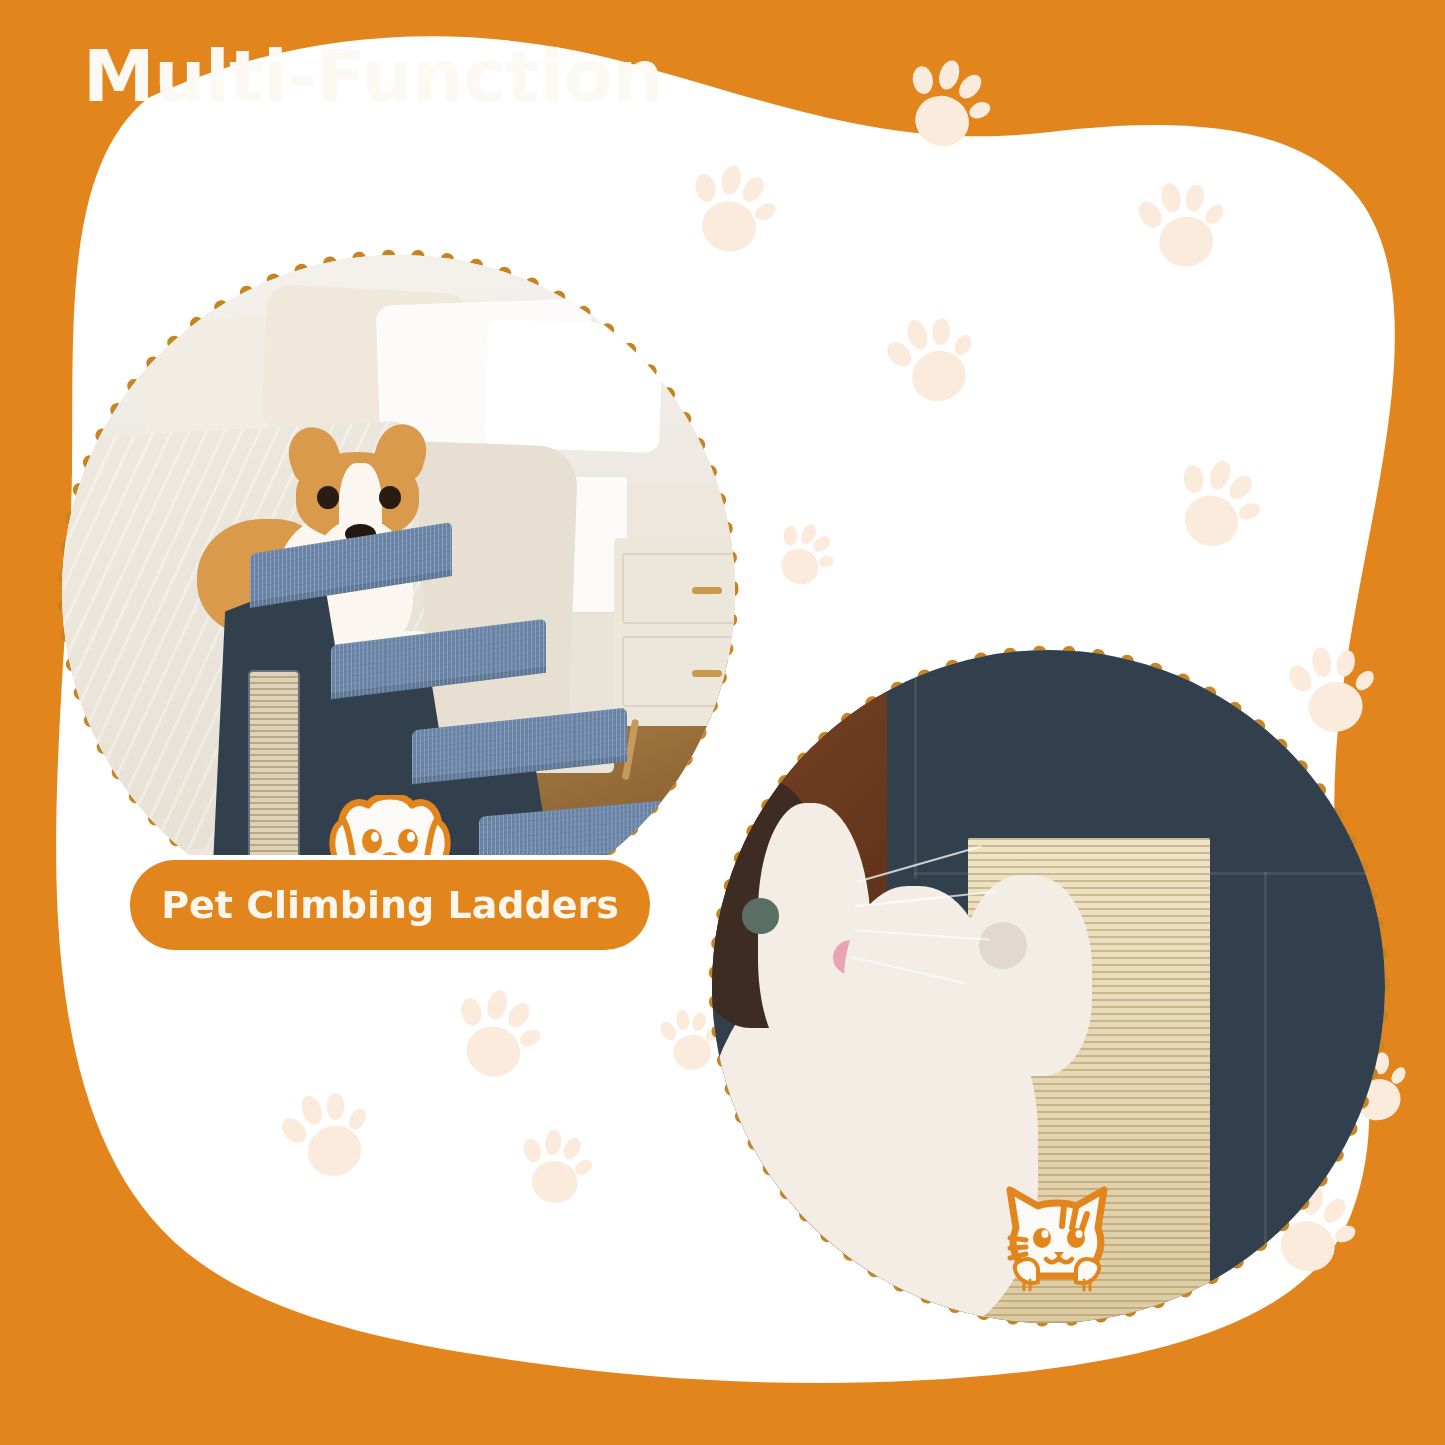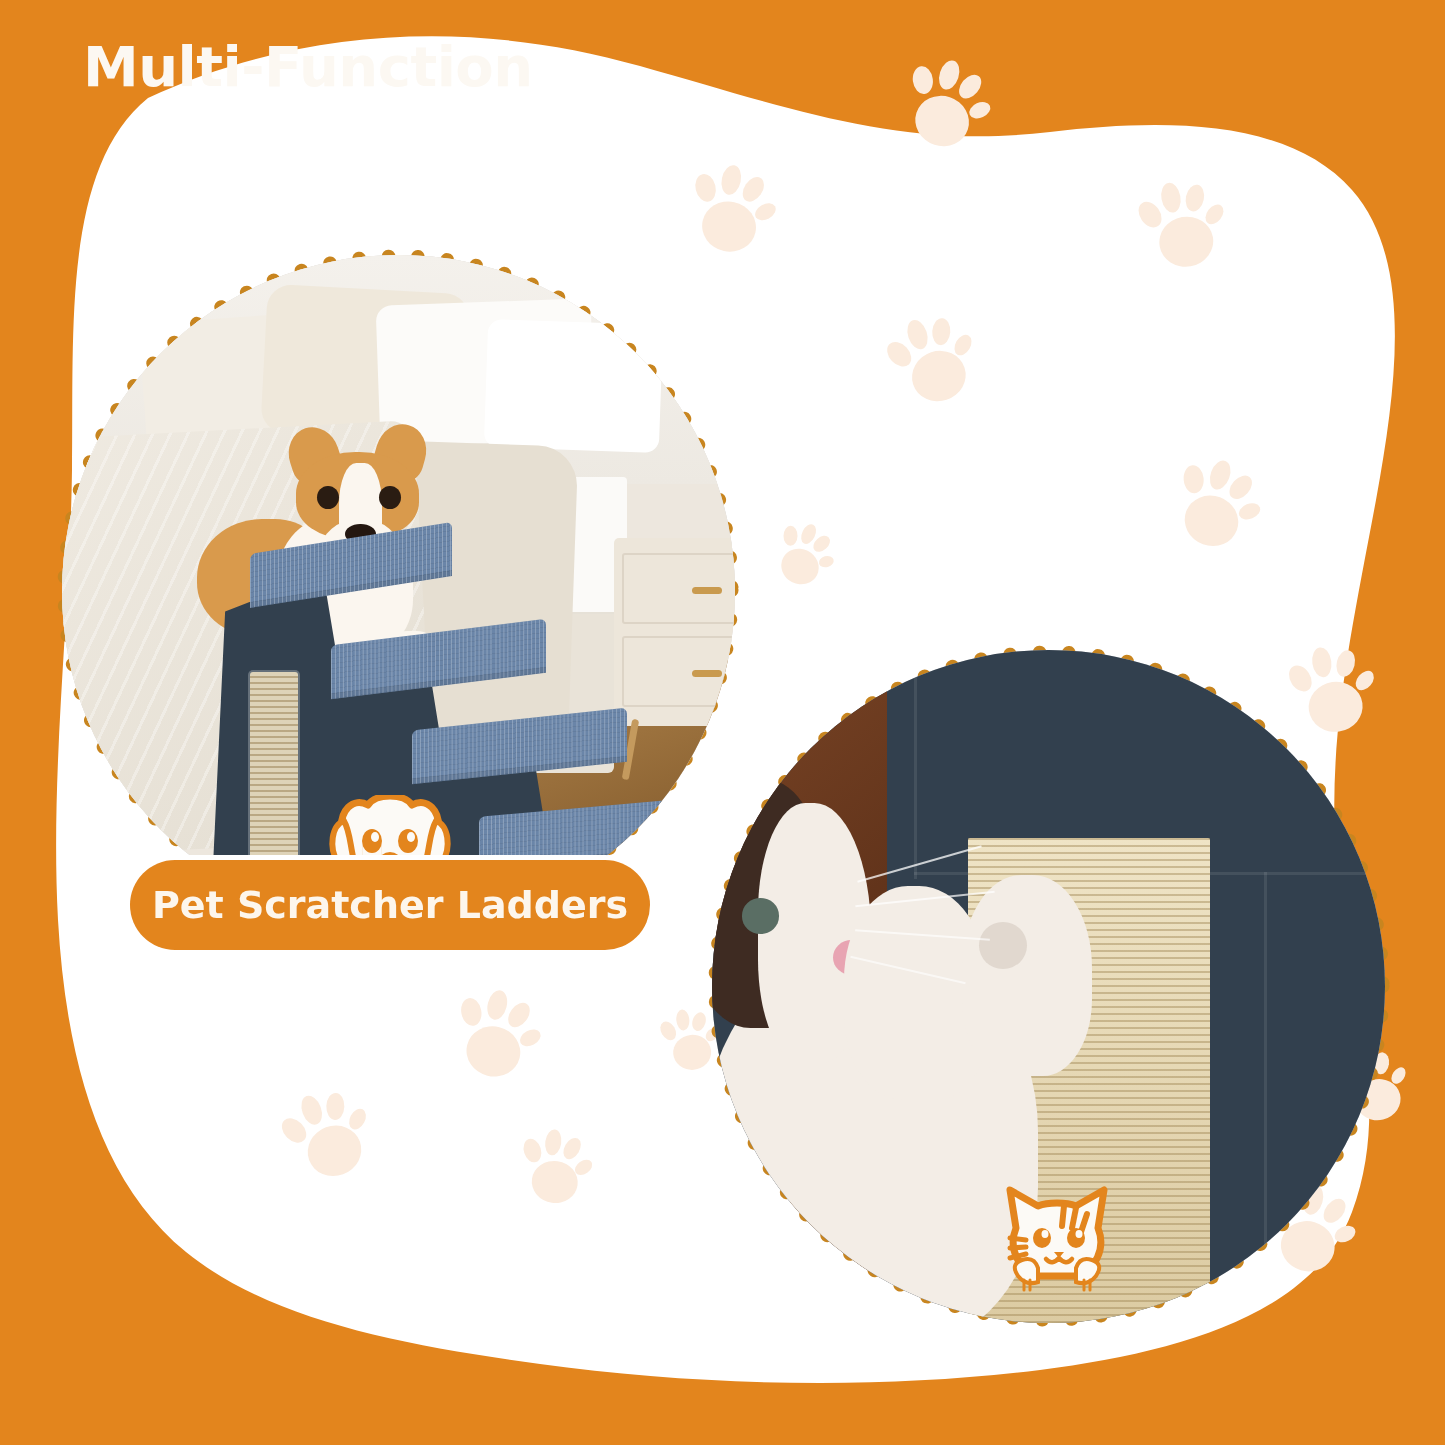--- a/index.html
+++ b/index.html
@@ -12,21 +12,21 @@
   #stage{ position:absolute; inset:0; width:1445px; height:1445px; overflow:hidden; }
 
   
   .bg-orange{ position:absolute; inset:0; background:#E3851D; }
   .bg-white-blob{ position:absolute; inset:0; }
   .bg-white-blob svg{ display:block; width:1445px; height:1445px; }
 
   
   .title{
     position:absolute; left:83px; top:34px;
-    font-size:56px; font-weight:700; letter-spacing:-0.5px;
+    font-size:72px; font-weight:700; letter-spacing:-0.5px;
     color:#FCF8F2; white-space:nowrap;
     font-family:"DejaVu Sans", sans-serif;
   }
 
   
   .paws{ position:absolute; inset:0; pointer-events:none; }
   .paw{ position:absolute; }
   .paw .pad{ position:absolute; border-radius:50%; background:#FBEBDD; }
   .paw .toe{ position:absolute; border-radius:50%; background:#FBEBDD; }
 
@@ -338,21 +338,21 @@
           <ellipse cx="91" cy="42" rx="4" ry="5" fill="#FCFAF6"></ellipse>
           <ellipse cx="70" cy="66" rx="11" ry="9" fill="#E3851D"></ellipse>
 
           <path d="M28 82 q-6 -10 4 -14 q10 -4 14 6 l0 14 q-10 4 -18 -6 Z" fill="#FCFAF6" stroke="#E3851D" stroke-width="4"></path>
           <path d="M112 82 q6 -10 -4 -14 q-10 -4 -14 6 l0 14 q10 4 18 -6 Z" fill="#FCFAF6" stroke="#E3851D" stroke-width="4"></path>
         </g>
       </svg>
     </div>
 
     <div class="pill" style="left:88px;top:630px;width:520px;height:90px;font-size:38px;">
-      <span>Pet Scratcher Ladders</span>
+      <span>Pet Climbing Ladders</span>
     </div>
   </div>
 
   <div class="circle-wrap" style="left:692px;top:627px;width:730px;height:730px;">
 
     <svg class="dots-ring" width="730" height="730" viewBox="0 0 730 730" xmlns="http://www.w3.org/2000/svg">
       <circle cx="357" cy="359" r="334" fill="none" stroke="#C8851F" stroke-width="13" stroke-linecap="round" stroke-dasharray="0.5 29"></circle>
     </svg>
 
     <div class="photo" style="left:20px;top:23px;width:673px;height:673px;">

